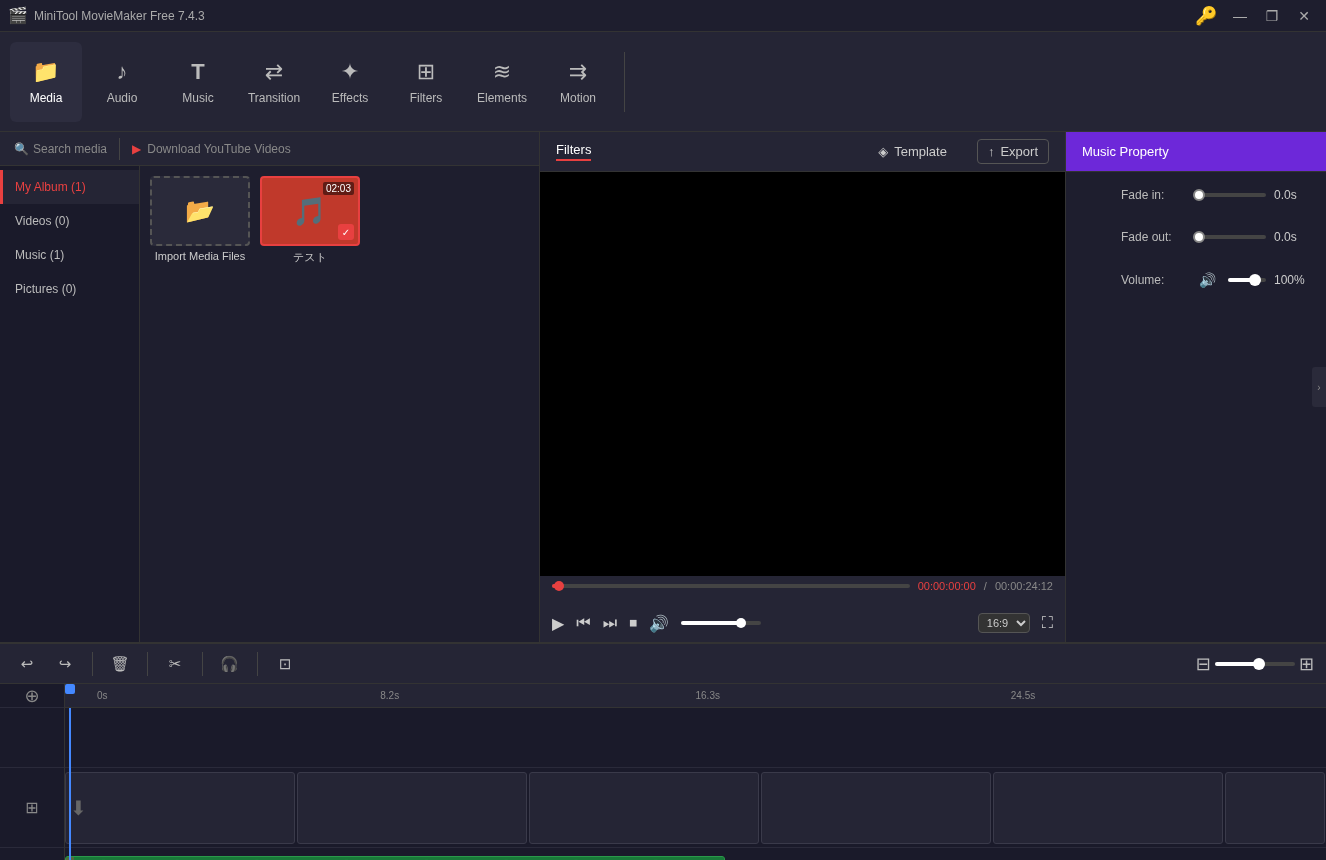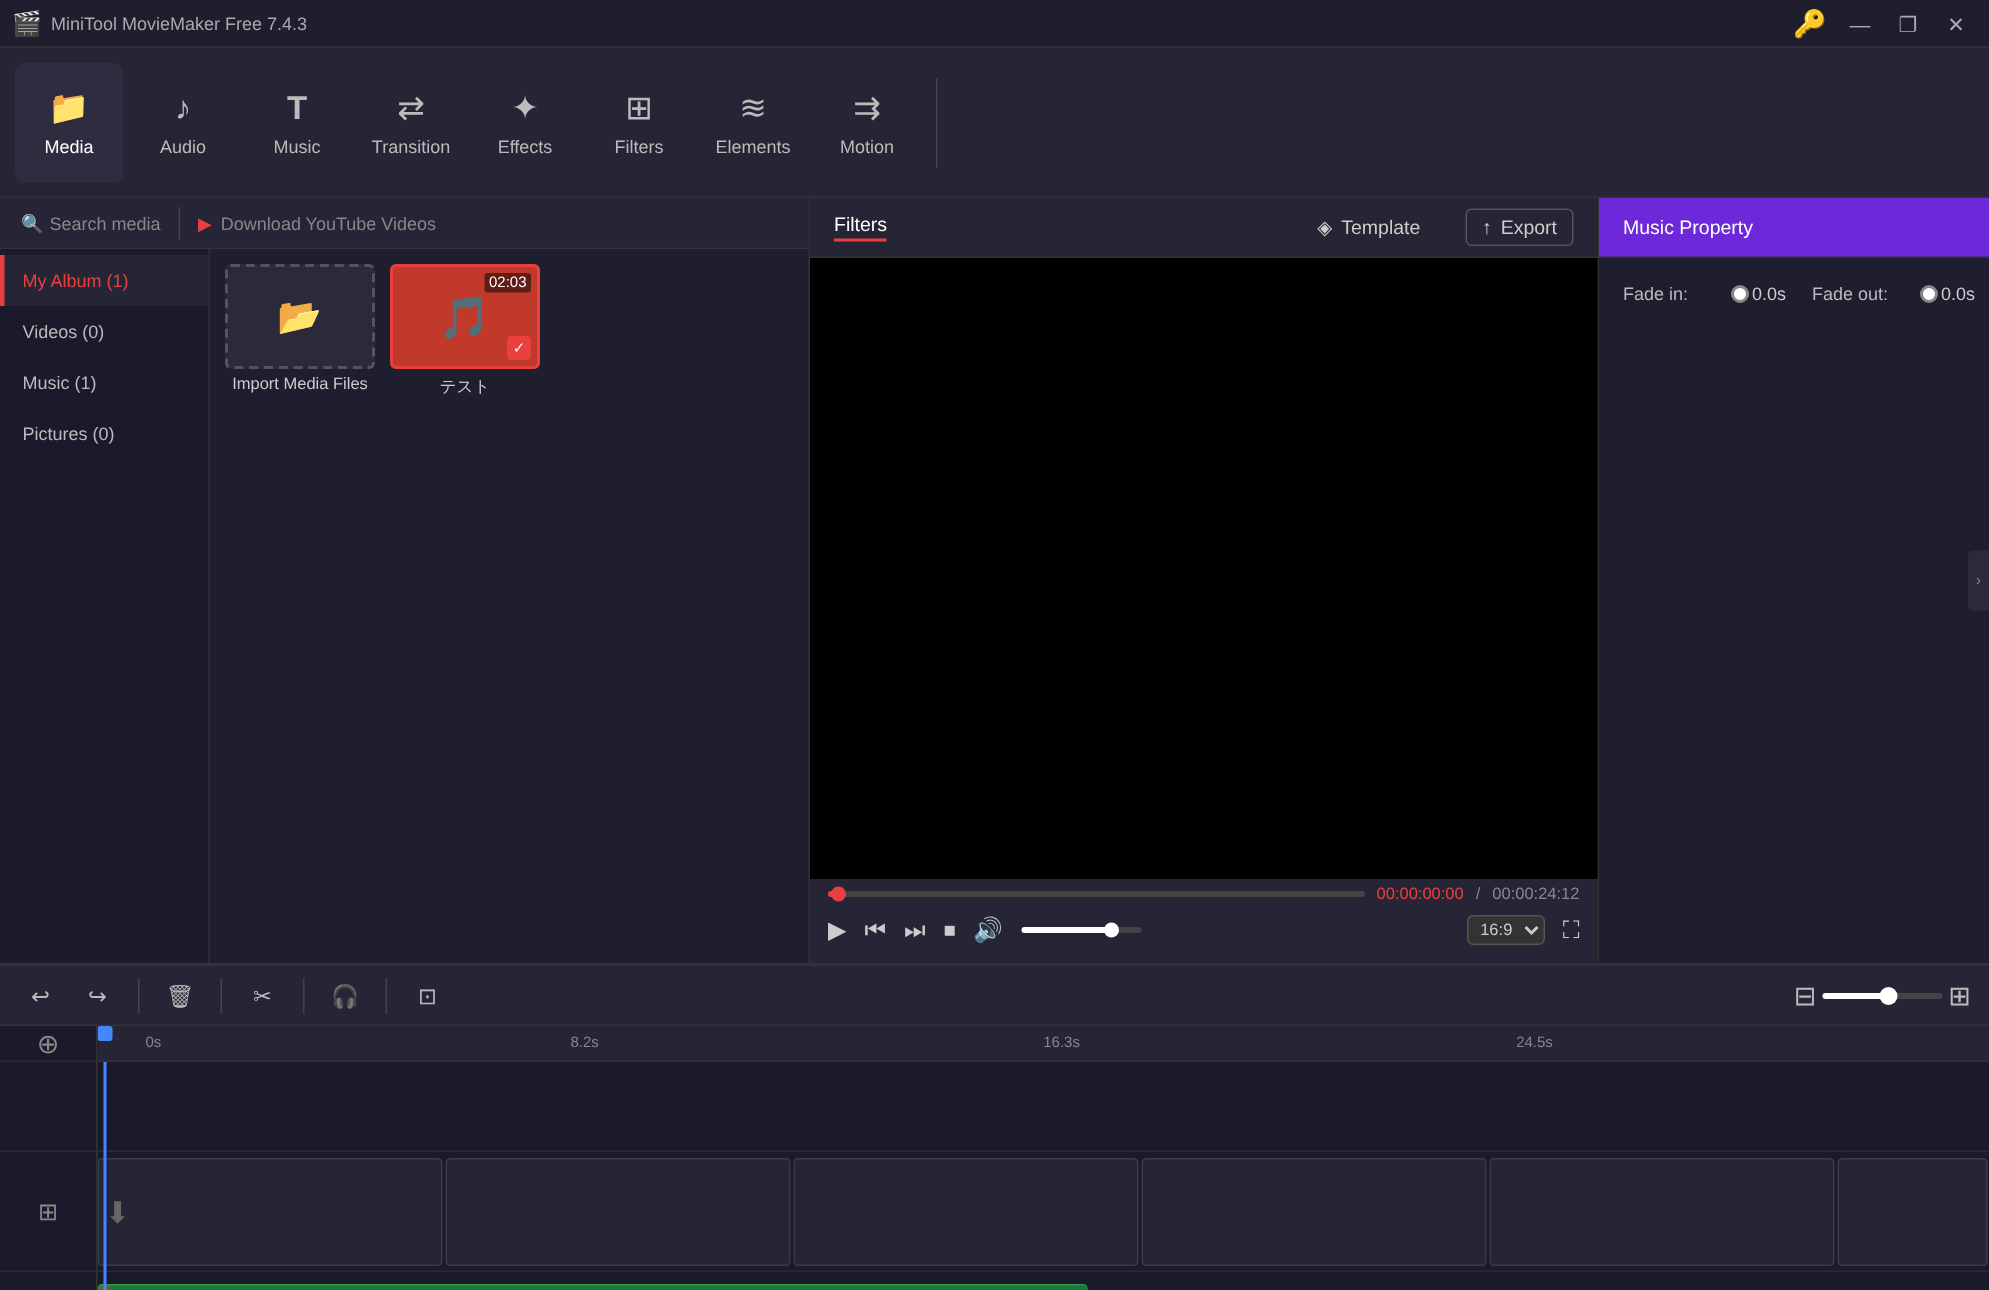--- a/index.html
+++ b/index.html
@@ -196,26 +196,26 @@
 
     #video-area {
       flex: 1;
       background: #000;
       display: flex;
       align-items: center;
       justify-content: center;
     }
 
     #player-controls {
-      height: 56px;
+      height: 66px;
       background: #252535;
       display: flex;
       flex-direction: column;
       padding: 4px 12px;
-      gap: 8px;
+      gap: 21px;
     }
     #progress-bar-wrap {
       display: flex;
       align-items: center;
       gap: 8px;
     }
     #progress-bar {
       flex: 1;
       height: 4px;
       background: #444;
@@ -272,22 +272,23 @@
       display: flex;
       align-items: center;
       padding: 0 16px;
       font-size: 13px;
       color: #fff;
       font-weight: 500;
     }
     #properties-body {
       padding: 16px;
       display: flex;
-      flex-direction: row;
-      gap: 4px;
+      flex-direction: column;
+      gap: 28px;
+      margin-left: 39px;
     }
     .prop-row {
       display: flex;
       align-items: center;
       gap: 8px;
     }
     .prop-label { color: #bbb; font-size: 12px; width: 70px; }
     .prop-slider-wrap { flex: 1; position: relative; }
     .prop-slider {
       width: 100%;

